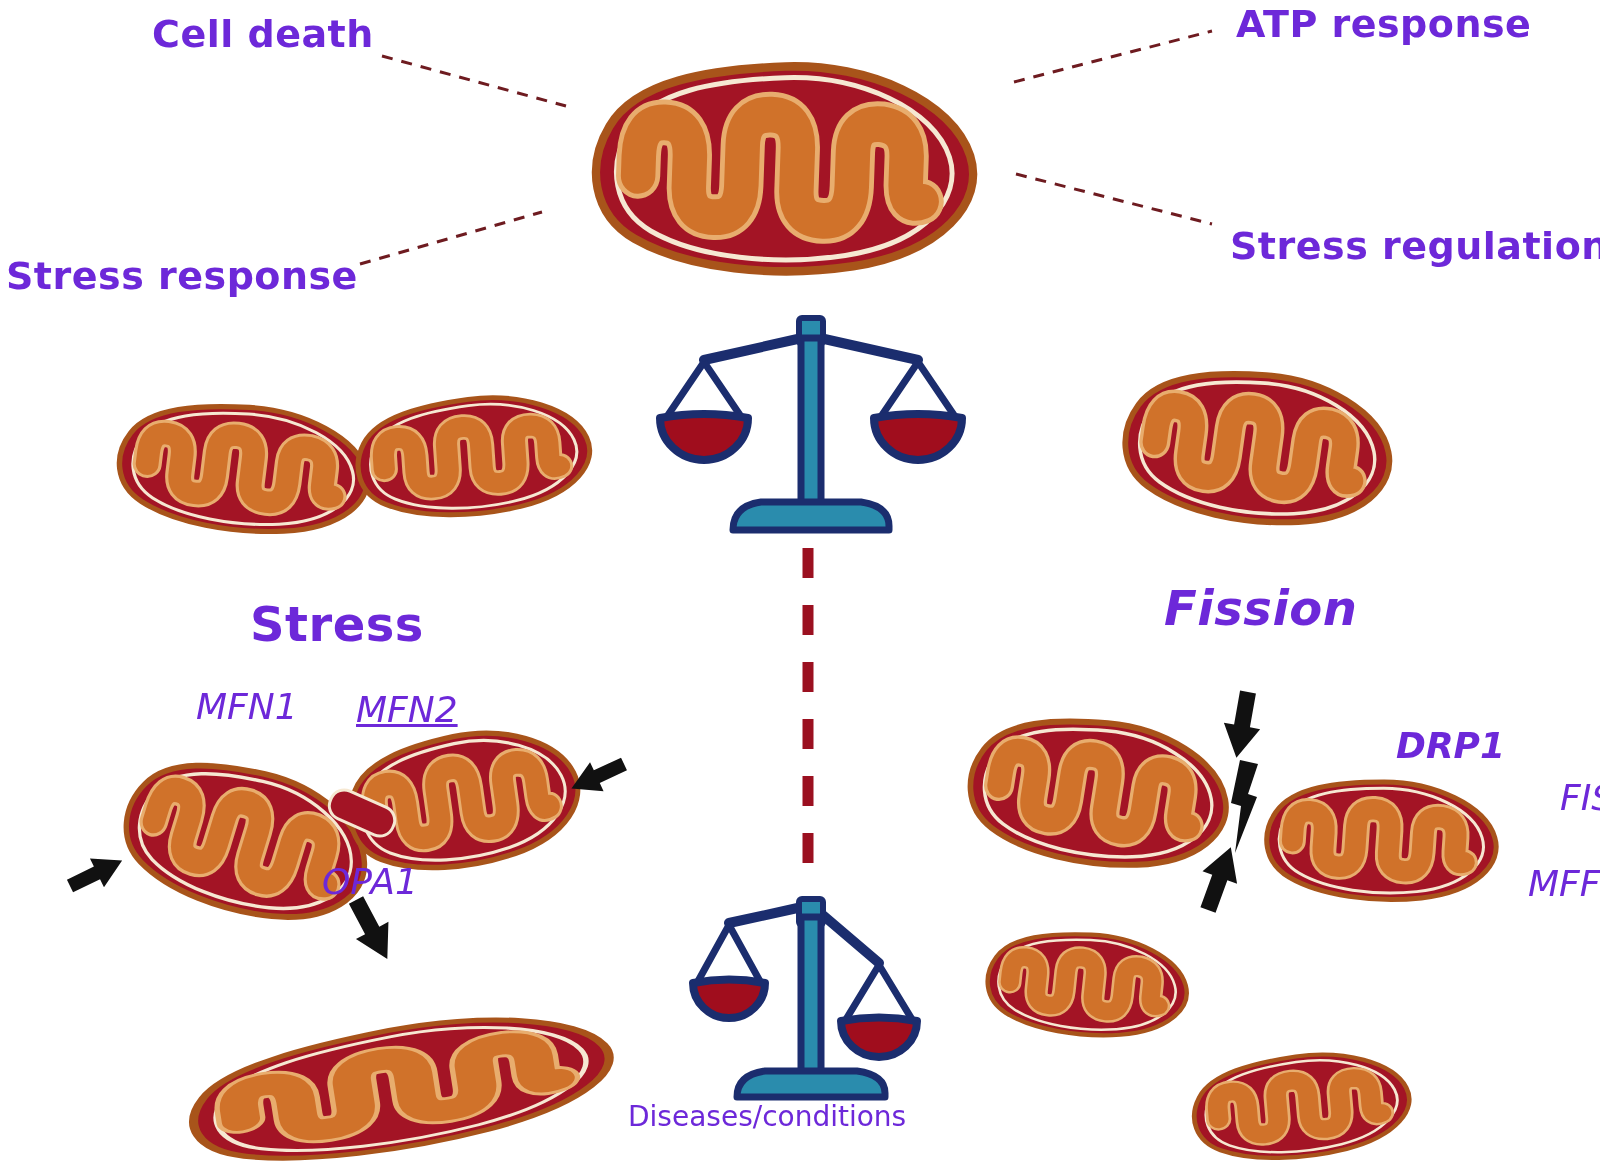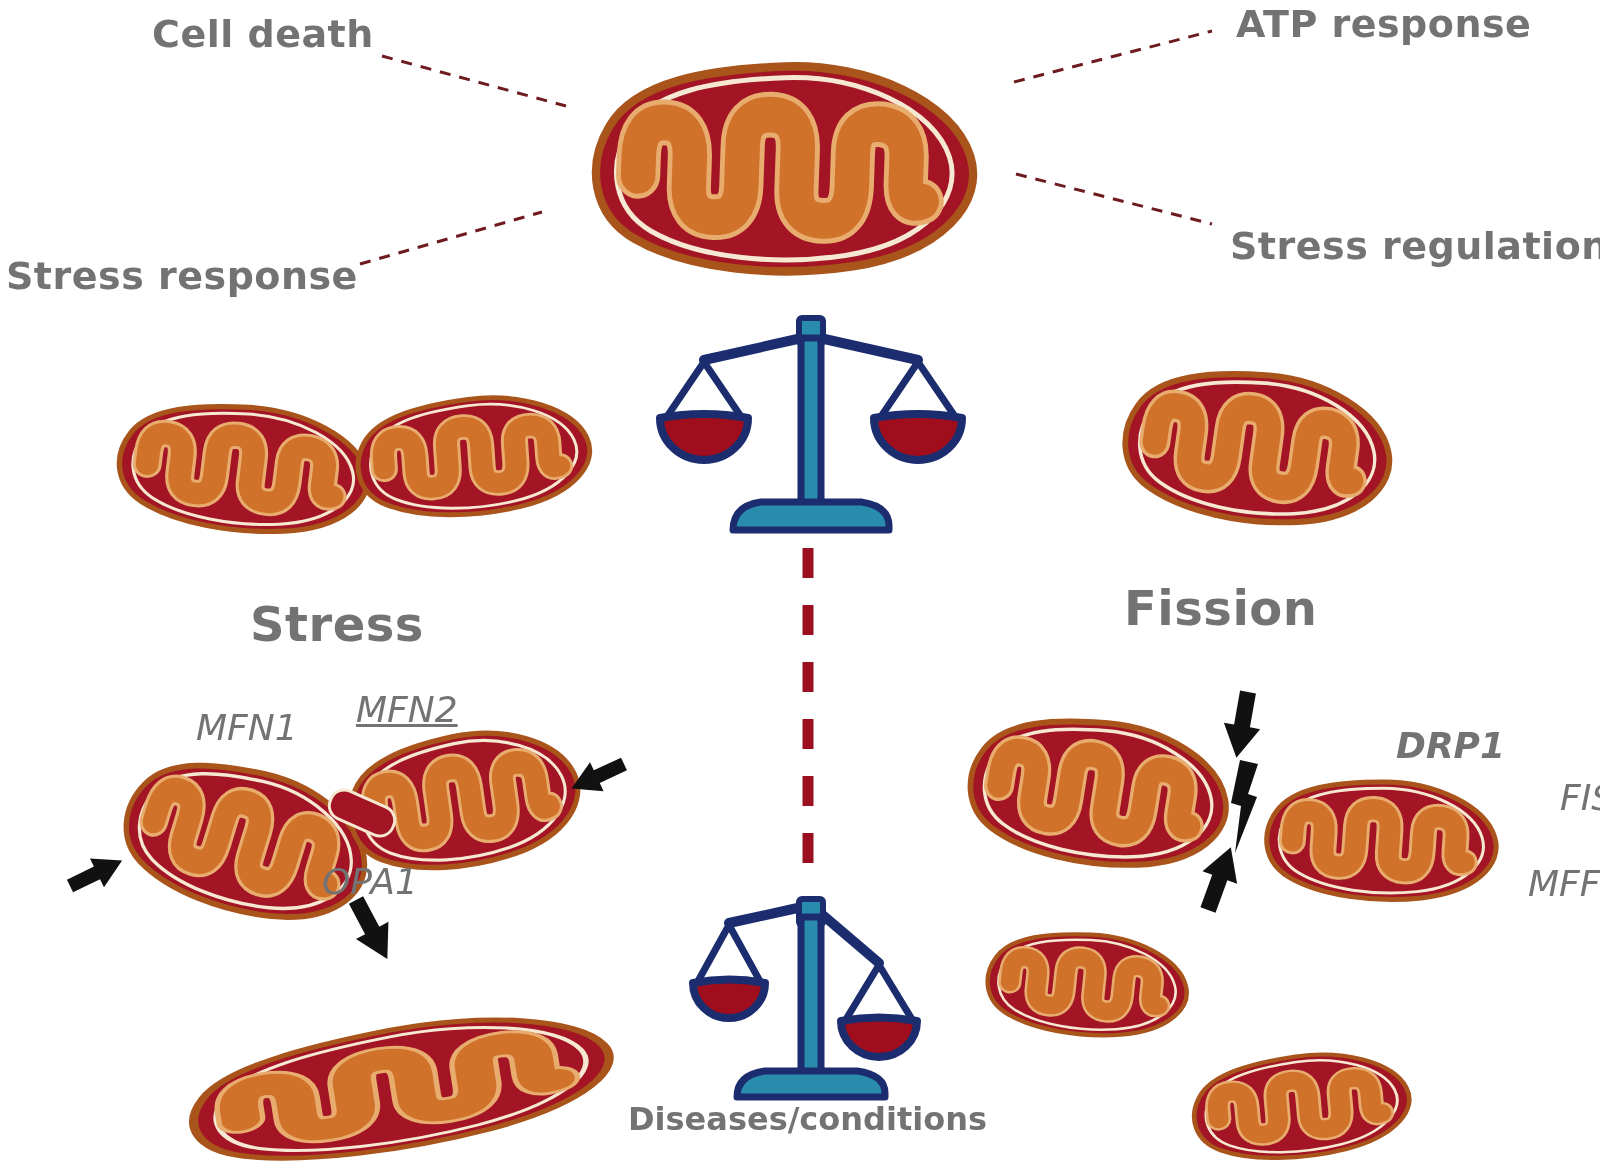--- a/index.html
+++ b/index.html
@@ -1,24 +1,24 @@
 <!DOCTYPE html>
 <html><head>
 <meta charset="utf-8">
 <style>
   html,body{margin:0;padding:0;background:#ffffff;}
   body{width:1600px;height:1173px;position:relative;overflow:hidden;
        font-family:"DejaVu Sans", sans-serif;color:#151515;}
   .stage{position:absolute;inset:0;width:1600px;height:1173px;}
   svg.canvas{position:absolute;left:0;top:0;}
-  .lbl{position:absolute;white-space:nowrap;line-height:1.1;color:#737373;}
+  .lbl{position:absolute;white-space:nowrap;line-height:1.1;color:#6d28d9;}
   .lbl-bold{font-weight:bold;font-size:38px;letter-spacing:.5px;}
   .lbl-title{font-weight:bold;font-size:48px;letter-spacing:.5px;}
   .lbl-italic{font-style:italic;font-size:36px;}
-  .lbl-regular{font-size:32px;font-weight:bold;}
+  .lbl-regular{font-size:28px;}
 </style>
 </head>
 <body>
 
 <div class="stage">
 
   <svg class="canvas" width="1600" height="1173" viewBox="0 0 1600 1173">
     <defs>
 
       <g id="mito">
@@ -106,23 +106,23 @@
       <path d="M-46 178 L46 178 Q74 182 74 200 L74 204 L-74 204 Q-74 182 -46 178 Z" fill="#2A8CAD" stroke="#1B2D6E" stroke-width="7" stroke-linejoin="round"></path>
     </g>
   </svg>
 
   <div class="lbl lbl-bold" style="left:152px;top:14px;">Cell death</div>
   <div class="lbl lbl-bold" style="left:1236px;top:4px;">ATP response</div>
   <div class="lbl lbl-bold" style="left:6px;top:256px;">Stress response</div>
   <div class="lbl lbl-bold" style="left:1230px;top:226px;">Stress regulation</div>
 
   <div class="lbl lbl-title" style="left:250px;top:598px;">Stress</div>
-  <div class="lbl lbl-title" style="left:1124px;top:582px;">Fission</div>
+  <div class="lbl lbl-title" style="left:1164px;top:582px;font-style:italic;">Fission</div>
 
-  <div class="lbl lbl-italic" style="left:196px;top:708px;text-align:right;">MFN1</div>
+  <div class="lbl lbl-italic" style="left:196px;top:687px;text-align:right;">MFN1</div>
   <div class="lbl lbl-italic" style="left:356px;top:690px;text-decoration:underline;">MFN2</div>
   <div class="lbl lbl-italic" style="left:322px;top:862px;">OPA1</div>
 
   <div class="lbl lbl-italic" style="left:1396px;top:726px;font-weight:bold;">DRP1</div>
   <div class="lbl lbl-italic" style="left:1560px;top:778px;">FIS1</div>
   <div class="lbl lbl-italic" style="left:1528px;top:864px;">MFF</div>
 
   <div class="lbl lbl-regular" style="left:628px;top:1102px;">Diseases/conditions</div>
 </div>
 

